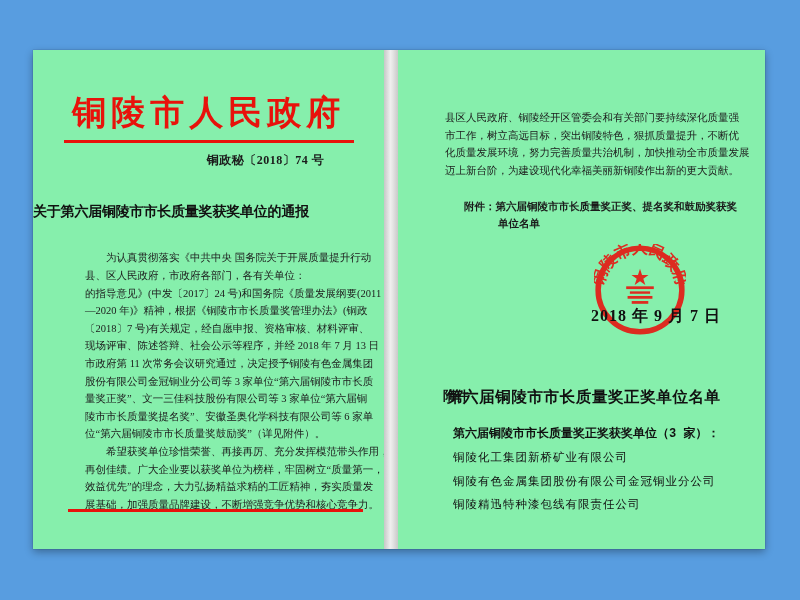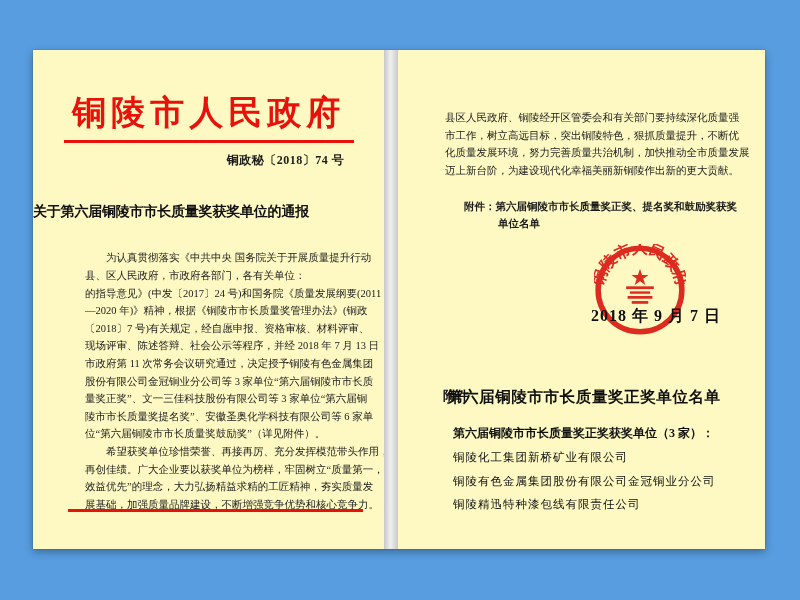--- a/index.html
+++ b/index.html
@@ -7,37 +7,37 @@
   .stage {
     position:relative; width:800px; height:600px;
     background:#589de0; overflow:hidden;
     font-family:"Liberation Serif","DejaVu Serif",serif;
     color:#1b1b1b;
   }
   .spread {
     position:absolute; left:33px; top:50px; width:732px; height:499px;
     display:flex; box-shadow:0 3px 8px rgba(0,0,0,.33), 0 0 1px rgba(0,0,0,.4);
   }
-  .page { background:#fef9c3; position:relative; overflow:hidden; }
+  .page { background:#86efac; position:relative; overflow:hidden; }
   .page.left  { width:360px; }
   .page.right { width:376px; }
   .spine {
     width:14px;
     background:linear-gradient(90deg,#c7c7c7 0%,#efefef 45%,#e6e6e6 60%,#c9c9c9 100%);
   }
 
   
   .gov-header {
     margin:44px 6px 0; text-align:center;
     color:#e8120b; font-size:34px; font-weight:bold;
     letter-spacing:5px; line-height:1.1; white-space:nowrap;
   }
   .red-rule { height:3px; background:#e8120b; width:290px; margin:9px auto 0; }
   .doc-no {
-    margin-top:9px; text-align:right; padding-right:40px;
+    margin-top:9px; text-align:right; padding-right:60px;
     font-size:12px; font-weight:bold; letter-spacing:.5px;
   }
   .doc-title {
     margin:34px 0 0; text-align:left;
     font-size:14px; font-weight:bold; color:#111;
     letter-spacing:-.2px; white-space:nowrap;
   }
   .body-text {
     margin:28px 0 0 52px; width:280px;
     font-size:10.5px; line-height:17.6px; white-space:nowrap;
@@ -62,21 +62,21 @@
     font-family:"Liberation Sans","DejaVu Sans",sans-serif;
     font-size:13px; font-weight:bold; color:#111;margin-top:34px;
   }
   .attach-title {
     position:absolute; left:49px; top:337px;
     font-size:15.5px; font-weight:bold; color:#111;
     letter-spacing:.6px; white-space:nowrap;
   }
   .attach-subtitle {
     position:absolute; left:55px; top:375px;
-    font-family:Liberation Serif, serif;
+    font-family:Liberation Mono, monospace;
     font-size:12px; font-weight:bold; color:#111; white-space:nowrap;
   }
   .winner-list {
     position:absolute; left:55px; top:396px;
     font-size:11.5px; line-height:23.5px; color:#111;
     letter-spacing:1px; white-space:nowrap;
   }
 </style>
 </head>
 <body>

